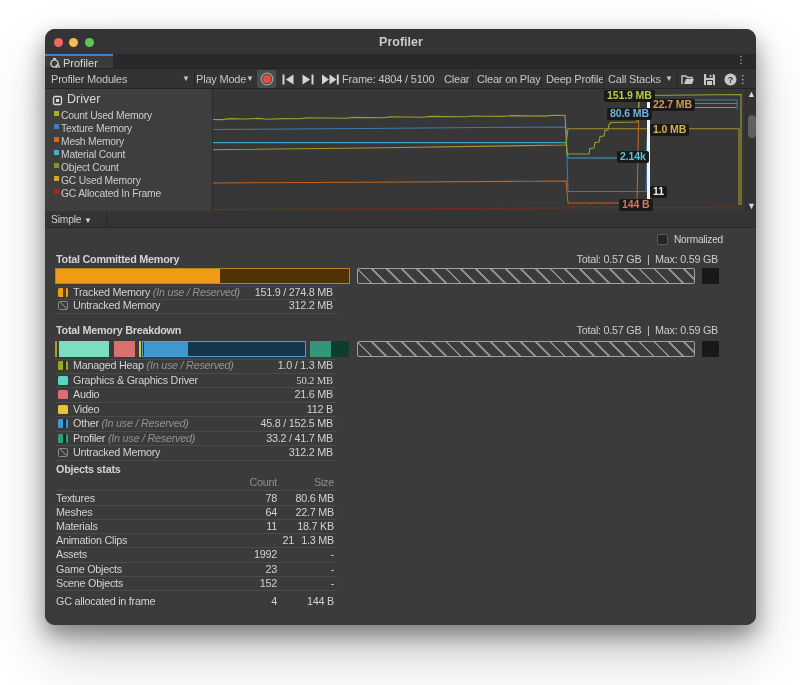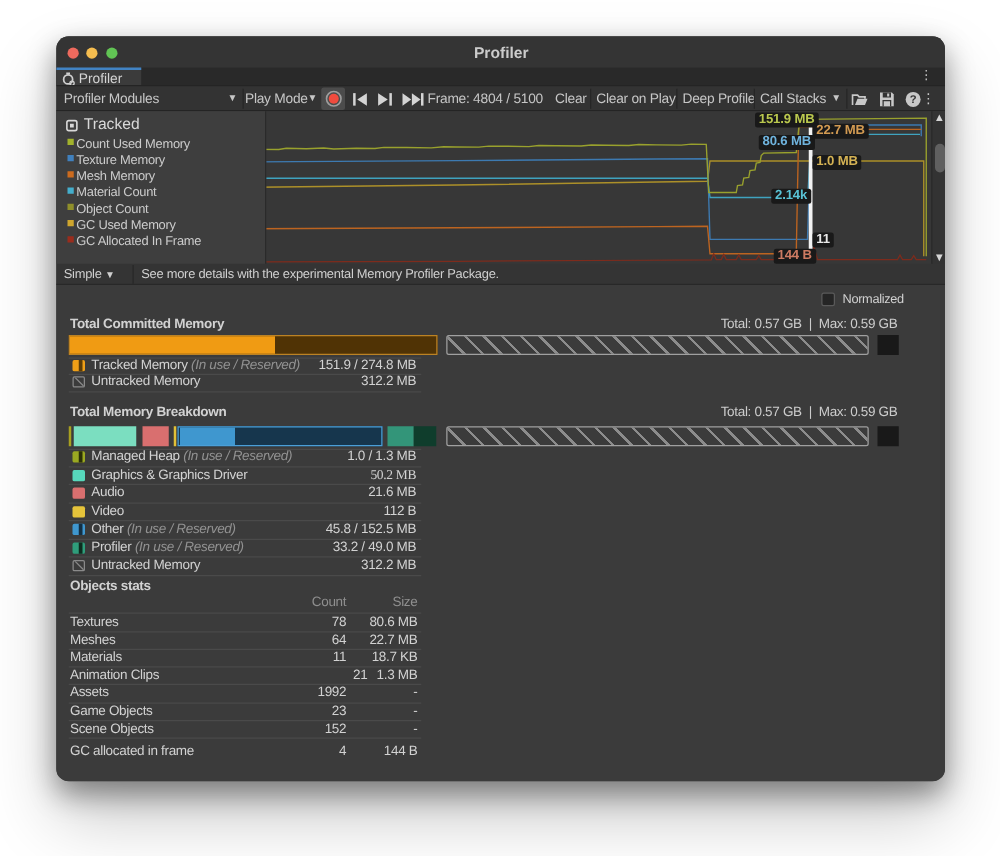--- a/index.html
+++ b/index.html
@@ -126,42 +126,41 @@
     <div style="position:absolute;left:700px;top:0;width:12px;height:122px;background:#333333;border-left:1px solid #2a2a2a;z-index:6;">
       <div style="position:absolute;left:1px;top:0px;color:#d6d6d6;font-size:9px;">▲</div>
       <div style="position:absolute;left:1px;bottom:0px;color:#d6d6d6;font-size:9px;">▼</div>
       <div style="position:absolute;left:2px;top:26px;width:8px;height:23px;background:#606060;border-radius:4px;"></div>
     </div>
     <div class="legendpanel">
       <svg style="position:absolute;left:7px;top:6px;" width="11" height="11" viewBox="0 0 11 11">
           <rect x="1.5" y="1.5" width="8" height="8" rx="1.5" fill="none" stroke="#d8d8d8" stroke-width="1.3"></rect>
           <rect x="4" y="4" width="3" height="3" fill="#d8d8d8"></rect>
         </svg>
-      <div style="position:absolute;left:22px;top:3px;font-size:12.5px;color:#d8d8d8;">Tracked</div>
+      <div style="position:absolute;left:22px;top:3px;font-size:12.5px;color:#d8d8d8;">Driver</div>
       <div class="lsq" style="top:22px;background:#a2b22c;"></div>
         <div class="litem" style="top:21px;">Count Used Memory</div>
       <div class="lsq" style="top:35px;background:#4080bd;"></div>
         <div class="litem" style="top:34px;">Texture Memory</div>
       <div class="lsq" style="top:48px;background:#cc6b1e;"></div>
         <div class="litem" style="top:47px;">Mesh Memory</div>
       <div class="lsq" style="top:61px;background:#44aecc;"></div>
         <div class="litem" style="top:60px;">Material Count</div>
       <div class="lsq" style="top:74px;background:#8f8f2a;"></div>
         <div class="litem" style="top:73px;">Object Count</div>
       <div class="lsq" style="top:87px;background:#cfa62e;"></div>
         <div class="litem" style="top:86px;">GC Used Memory</div>
       <div class="lsq" style="top:100px;background:#9a2c1c;"></div>
         <div class="litem" style="top:99px;">GC Allocated In Frame</div>
     </div>
   </div>
 
   <div class="simplebar">
     <div style="position:absolute;left:6px;top:0;line-height:17px;">Simple <span style="font-size:8px;">▼</span></div>
     <div style="position:absolute;left:61px;top:1px;width:1px;height:15px;background:#272727;"></div>
-    <div style="position:absolute;left:68px;top:0;line-height:17px;">See more details with the experimental Memory Profiler Package.</div>
   </div>
 
   <div class="details">
 
     <div style="position:absolute;left:612px;top:6px;width:11px;height:11px;background:#252525;border:1px solid #5a5a5a;border-radius:2px;"></div>
     <div style="position:absolute;left:629px;top:6px;font-size:10.2px;">Normalized</div>
 
     <div class="bold" style="position:absolute;left:11px;top:25px;">Total Committed Memory</div>
     <div style="position:absolute;right:38px;top:25px;color:#cccccc;">Total: 0.57 GB&nbsp; | &nbsp;Max: 0.59 GB</div>
     <div style="position:absolute;left:10px;top:40px;width:295px;height:16px;background:#503305;border:1px solid #bb8224;">
@@ -220,21 +219,21 @@
     <div class="val" style="right:423px;top:174.5px;">112 B</div>
     <div class="rowico" style="left:13px;top:191px;background:#3f97cf;">
         <div class="dk" style="background:#132f43;"></div>
       </div>
     <div style="position:absolute;left:28px;top:189px;">Other <span class="ital">(In use / Reserved)</span></div>
     <div class="val" style="right:423px;top:189px;">45.8 / 152.5 MB</div>
     <div class="rowico" style="left:13px;top:205.5px;background:#2f9d7b;">
         <div class="dk" style="background:#0d2c1f;"></div>
       </div>
     <div style="position:absolute;left:28px;top:203.5px;">Profiler <span class="ital">(In use / Reserved)</span></div>
-    <div class="val" style="right:423px;top:203.5px;">33.2 / 49.0 MB</div>
+    <div class="val" style="right:423px;top:203.5px;">33.2 / 41.7 MB</div>
     <div class="rowico untracked" style="left:13px;top:220px;"></div>
     <div style="position:absolute;left:28px;top:218px;">Untracked Memory</div>
     <div class="val" style="right:423px;top:218px;">312.2 MB</div>
     <div class="divider" style="left:10px;top:232px;width:282px;"></div>
 
     <div class="bold" style="position:absolute;left:11px;top:235px;">Objects stats</div>
     <div class="val" style="right:479px;top:248px;color:#8f8f8f;">Count</div>
     <div class="val" style="right:422px;top:248px;color:#8f8f8f;">Size</div>
     <div class="divider" style="left:10px;top:262px;width:282px;"></div>
     <div style="position:absolute;left:11px;top:263.5px;">Textures</div>

